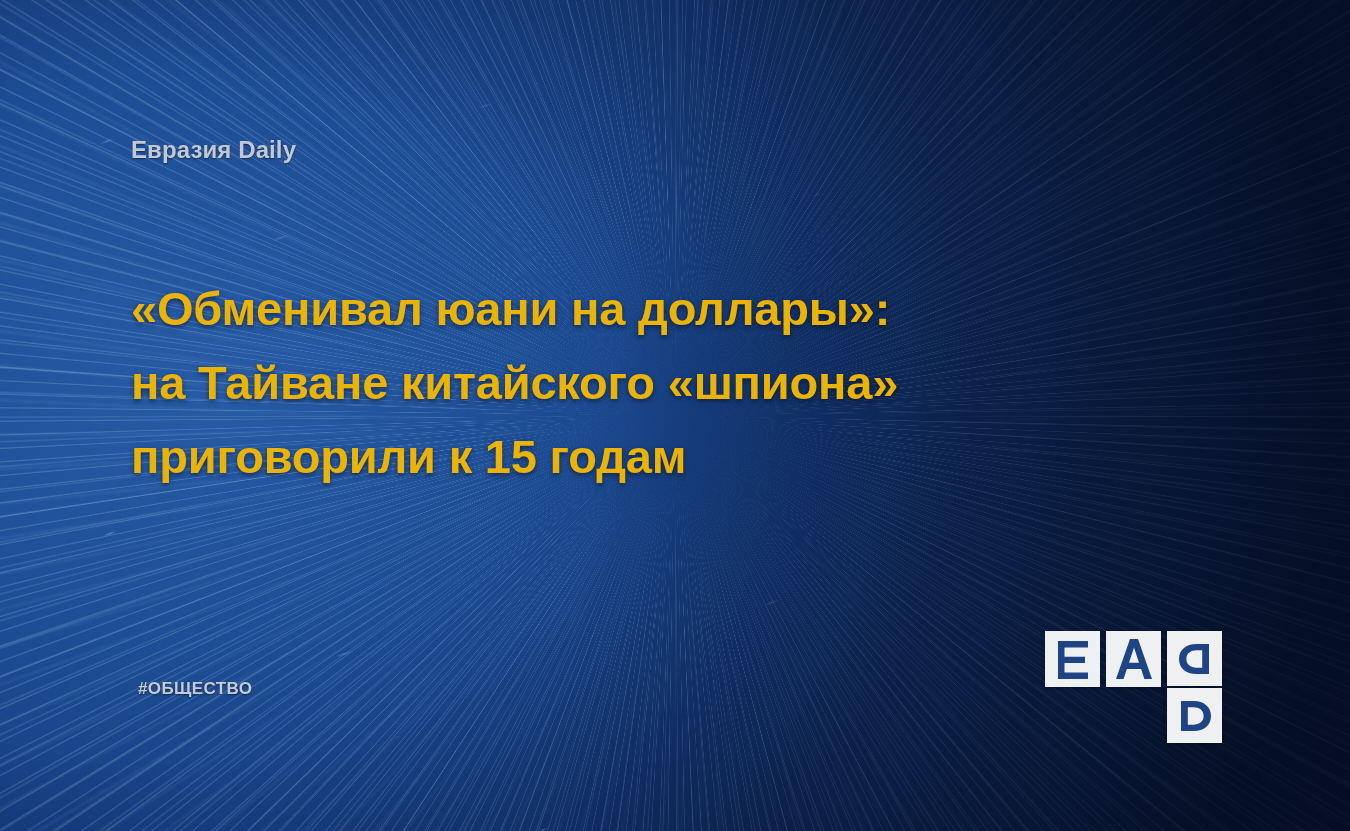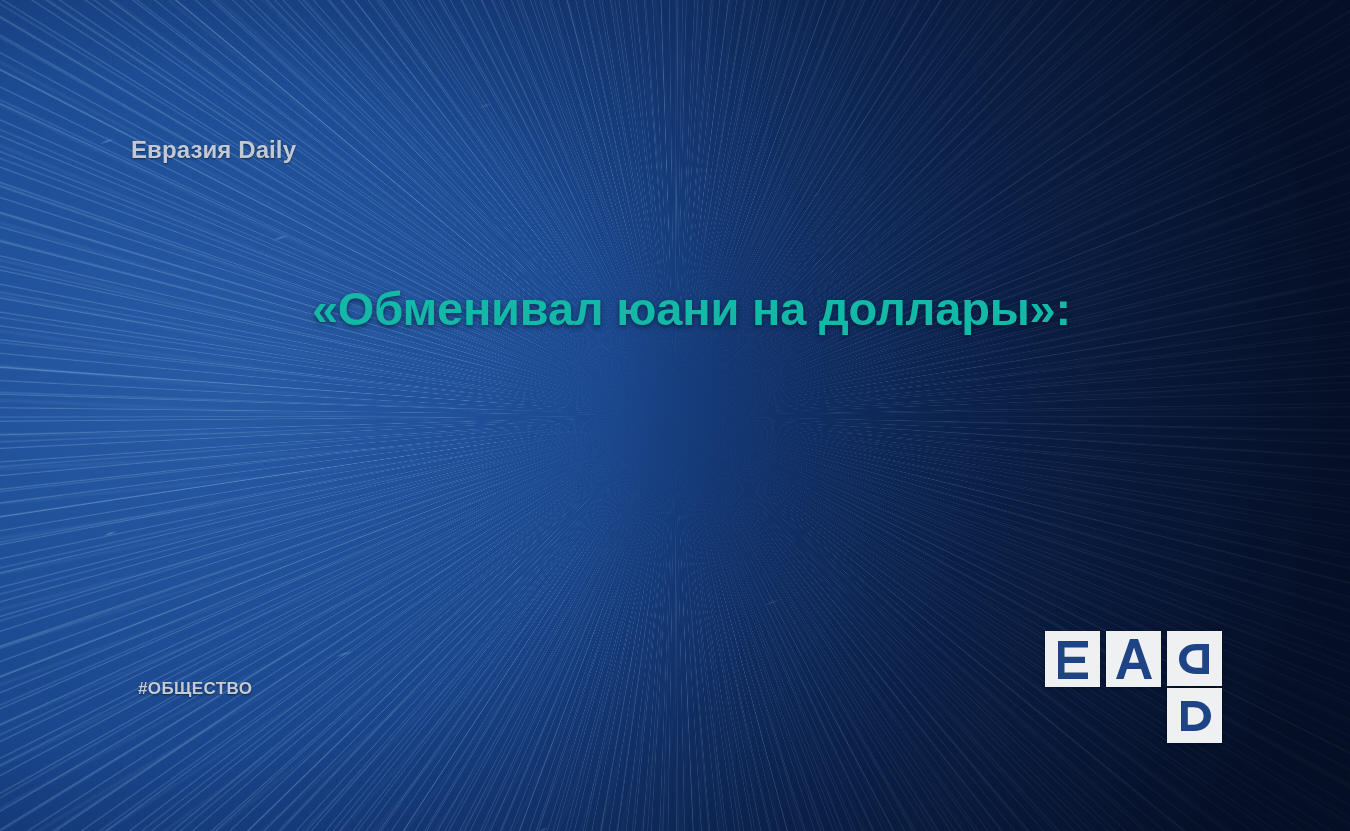--- a/index.html
+++ b/index.html
@@ -117,21 +117,20 @@
       radial-gradient(ellipse 8px 1.6px at 92% 80%, rgba(160,195,238,0.12), rgba(160,195,238,0) 70%);
     transform: rotate(-18deg) scale(1.25);
     opacity: 0.85;
   }
 
   
   .content {
     position: absolute;
     inset: 0;
     z-index: 5;
-    text-align: right;
   }
 
   .brand {
     position: absolute;
     left: 131px;
     top: 136px;
     font-size: 24px;
     font-weight: bold;
     letter-spacing: 0.1px;
     color: #c3c9d2;
@@ -140,21 +139,21 @@
   }
 
   .headline {
     position: absolute;
     left: 131px;
     top: 272px;
     width: 940px;
     font-size: 47px;
     font-weight: bold;
     line-height: 74px;
-    color: #14b8a6;
+    color: #eab308;
     letter-spacing: -0.2px;
     text-shadow: 0 2px 5px rgba(2,10,30,0.55);
   }
   .headline .hl-line { display: block; white-space: nowrap; }
 
   .tag {
     position: absolute;
     left: 131px;
     top: 679px;
     font-size: 17px;
@@ -205,20 +204,22 @@
   <div class="trails t2"></div>
   <div class="specks"></div>
   <div class="bg-vignette"></div>
 
   <div class="content">
 
     <div class="brand">Евразия Daily</div>
 
     <div class="headline">
       <span class="hl-line">«Обменивал юани на доллары»:</span>
+      <span class="hl-line">на Тайване китайского «шпиона»</span>
+      <span class="hl-line">приговорили к 15 годам</span>
     </div>
 
     <div class="tag">#ОБЩЕСТВО</div>
 
     <div class="logo">
 
       <div class="logo-tile">
         <span>
           <svg width="34" height="40" viewBox="0 0 34 40" aria-hidden="true">
             <path class="logo-blue" d="M2 2 h30 v6.5 H8.5 v9.2 H29 v6.4 H8.5 v9.4 H32 V40 H2 Z"></path>

